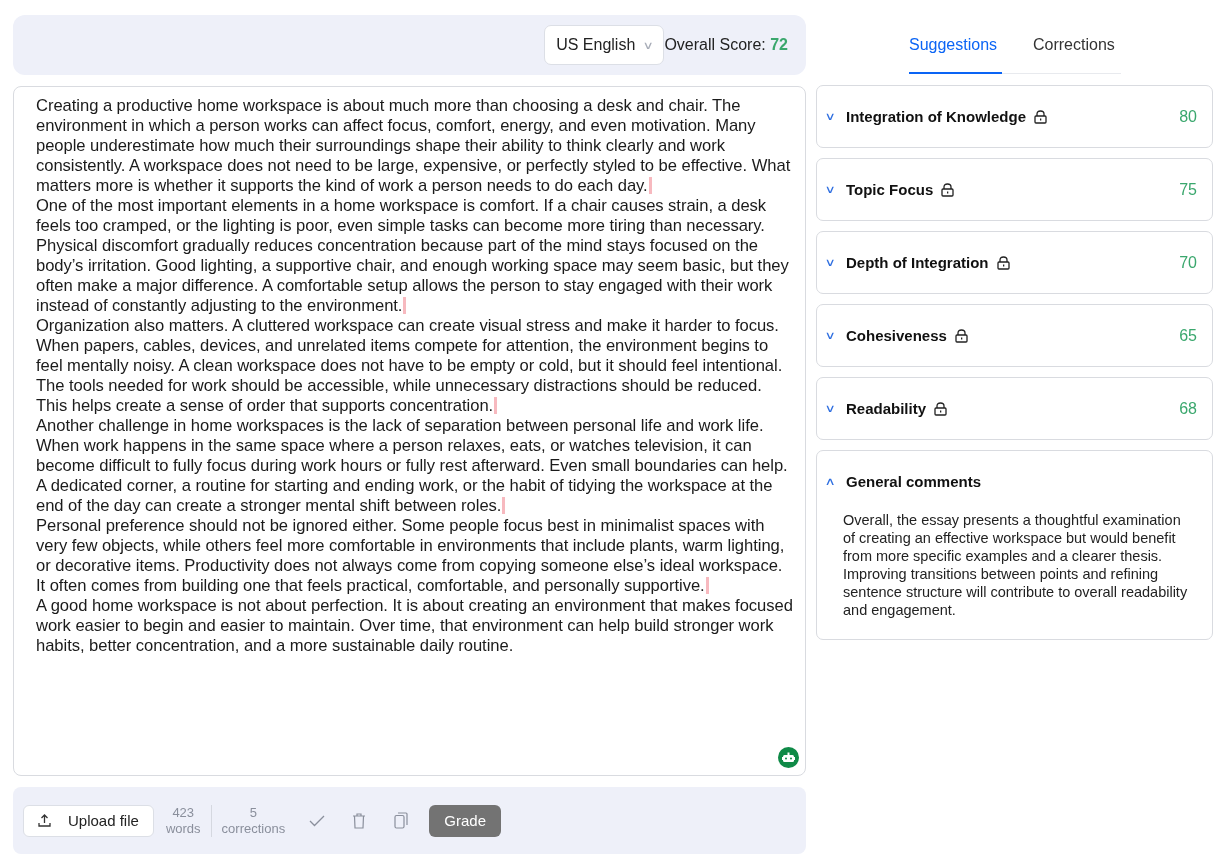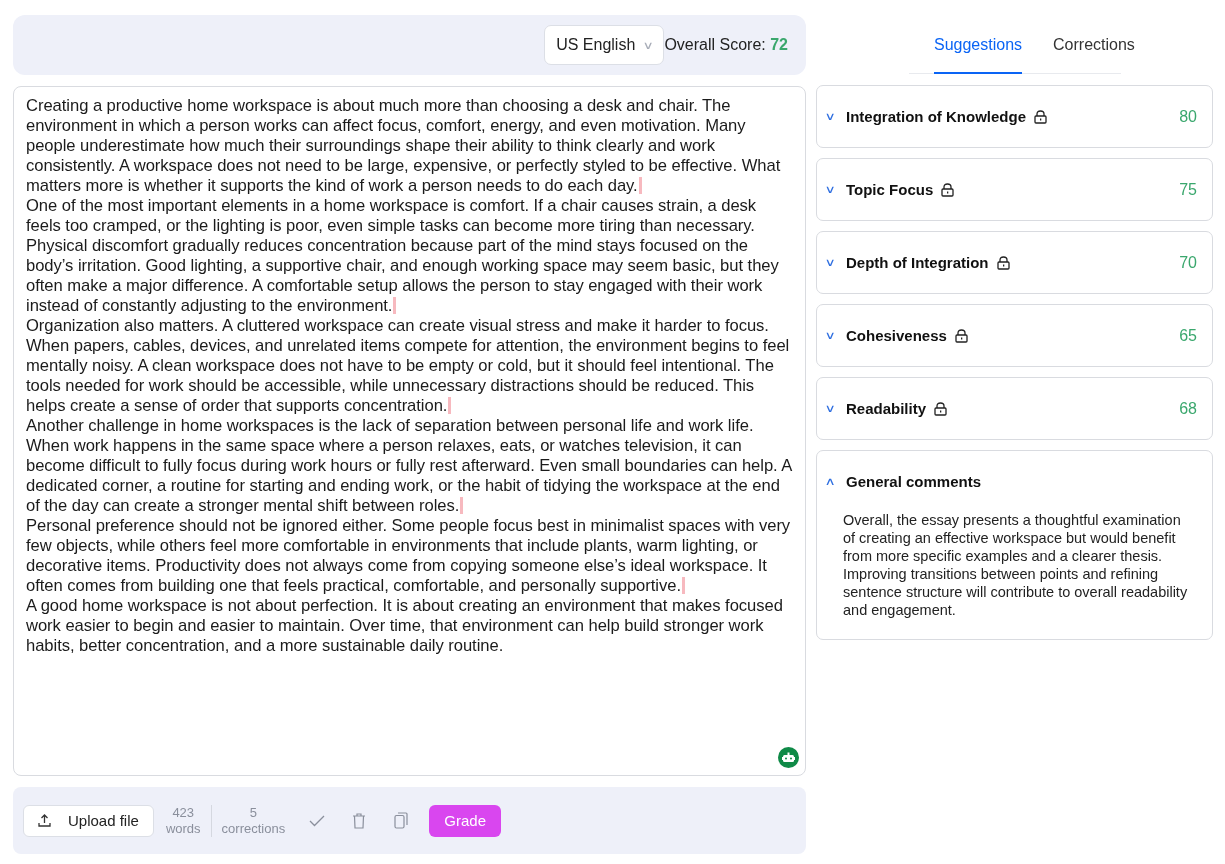--- a/index.html
+++ b/index.html
@@ -21,21 +21,21 @@
       display: flex; align-items: center; gap: 6px;
       font-size: 16px; color: #222; cursor: pointer;
     }
     .lang-select .chev { color: #a8adb8; font-size: 11px; transform: scaleX(1.4); display: inline-block; margin-left: 3px; }
     .overall { font-size: 16px; color: #222; padding-right: 0; }
     .overall .score { color: #3aa76d; font-weight: bold; }
 
     .editor {
       position: absolute; left: 13px; top: 86px; width: 793px; height: 690px;
       background: #fff; border: 1px solid #d9dbe0; border-radius: 8px;
-      padding: 9px 10px 0 12px;
+      padding: 9px 10px 0 22px;
     }
     .essay {
       font-size: 16.6px; line-height: 20px; color: #1b1b1b;
       letter-spacing: -0.05px;
     }
     .essay p { margin: 0; }
     .caret {
       display: inline-block; width: 3px; height: 17px; background: #f7b9bf;
       vertical-align: -3px; margin-left: 1px;
     }
@@ -65,32 +65,32 @@
       text-align: center; font-size: 13px; line-height: 16px; color: #8a8f9c;
     }
     .stat.words { margin-left: 12px; padding-right: 10px; border-right: 1px solid #d5d8e0; }
     .stat.corr { padding-left: 10px; }
     .icon-btn {
       width: 24px; height: 24px; display: flex; align-items: center; justify-content: center;
       cursor: pointer; margin-left: 18px;
     }
     .grade-btn {
       margin-left: 16px; width: 72px; height: 32px; border-radius: 6px;
-      background: #d946ef; color: #fff; font-size: 15px; border: none;
+      background: #737373; color: #fff; font-size: 15px; border: none;
       display: flex; align-items: center; justify-content: center; cursor: pointer;
     }
 
     
     .tabs {
       position: absolute; left: 909px; top: 30px; width: 212px; height: 44px;
       border-bottom: 1px solid #e8eaee;
       display: flex;
     }
     .tab {
-      font-size: 16px; cursor: pointer; height: 44px; padding-top: 6px; margin-left: 25px;
+      font-size: 16px; cursor: pointer; height: 44px; padding-top: 6px;
     }
     .tab.active { color: #0a64f5; border-bottom: 2px solid #0a64f5; margin-bottom: -1px; width: 93px; }
     .tab.inactive { color: #333; margin-left: 31px; }
 
     .card {
       position: absolute; left: 816px; width: 397px;
       background: #fff; border: 1px solid #d9dbe0; border-radius: 7px;
     }
     .card-head {
       height: 61px; display: flex; align-items: center; padding: 0 15px 0 11px;

